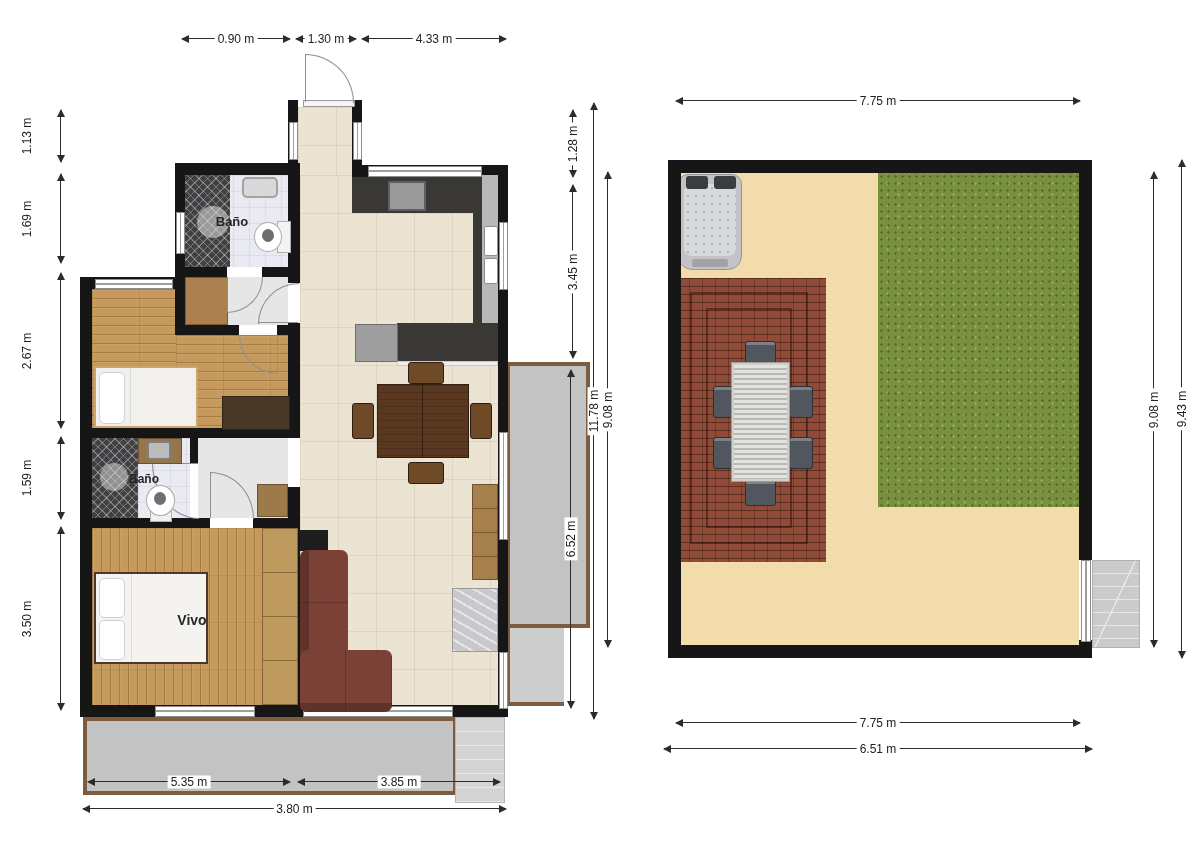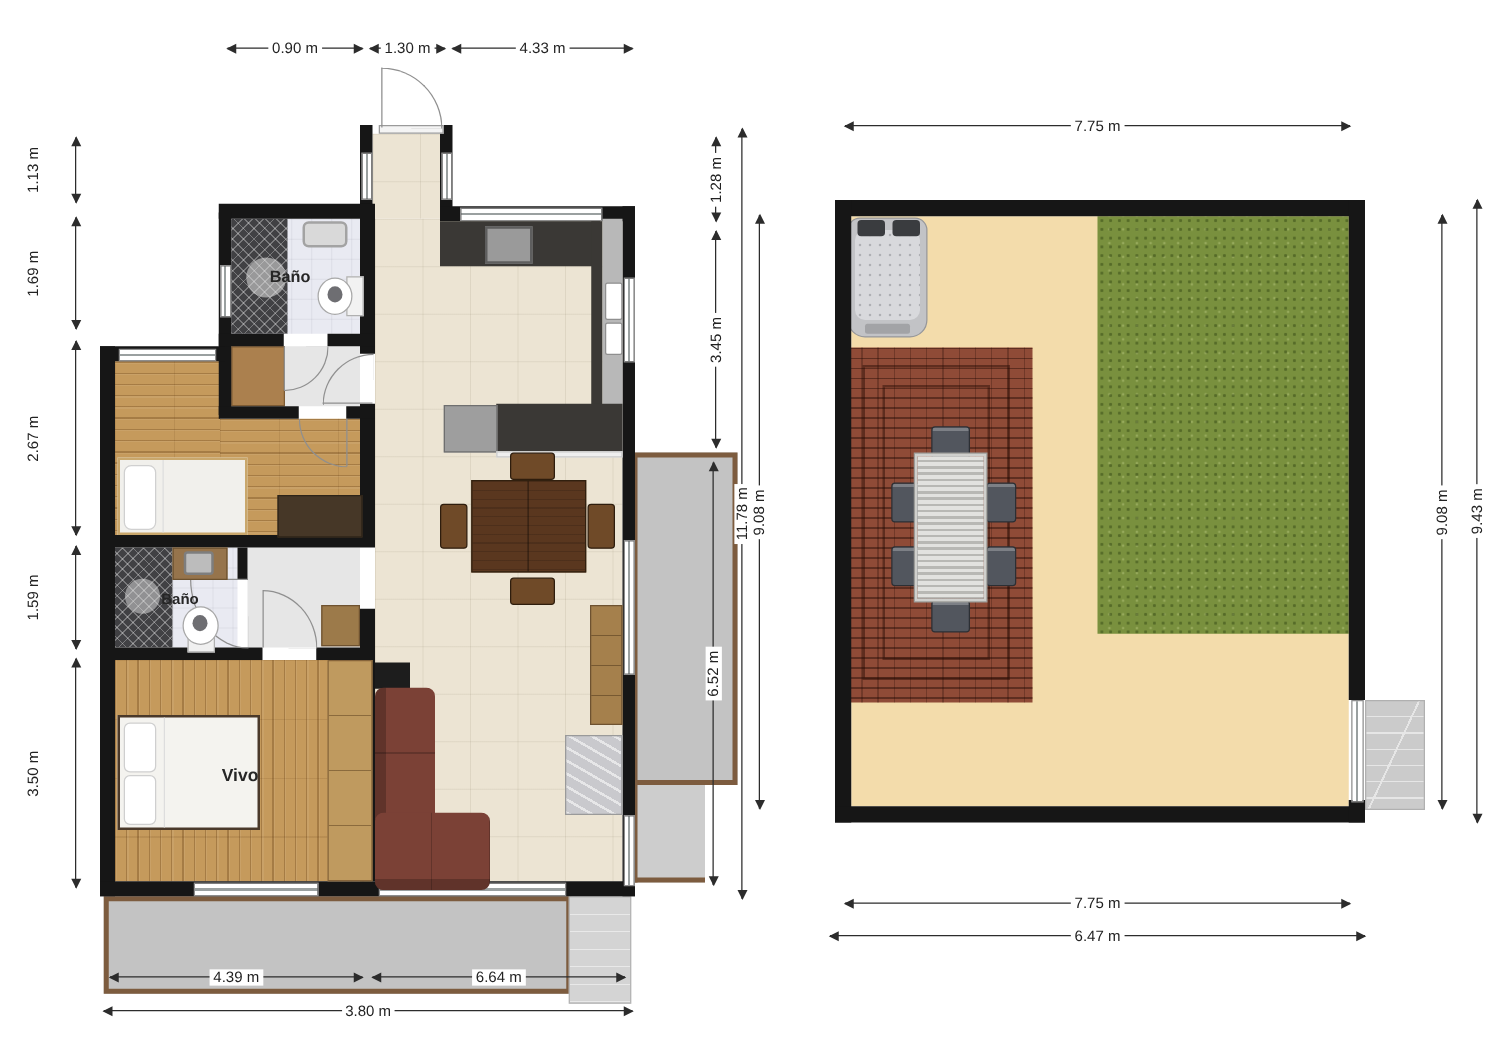--- a/index.html
+++ b/index.html
@@ -224,24 +224,24 @@
         <span class="dim-label">6.52 m</span>
       </div>
     <div class="dimv" style="left:593px;top:103px;height:616px;">
         <span class="dim-label">11.78 m</span>
       </div>
     <div class="dimv" style="left:607px;top:172px;height:475px;">
         <span class="dim-label">9.08 m</span>
       </div>
 
     <div class="dimh" style="left:88px;top:781px;width:202px;">
-        <span class="dim-label">4.39 m</span>
+        <span class="dim-label">5.35 m</span>
       </div>
     <div class="dimh" style="left:298px;top:781px;width:202px;">
-        <span class="dim-label">6.64 m</span>
+        <span class="dim-label">3.85 m</span>
       </div>
     <div class="dimh" style="left:83px;top:808px;width:423px;">
         <span class="dim-label">3.80 m</span>
       </div>
   </div>
 
   <div class="abs" style="left:660px;top:0;width:540px;height:849px;">
 
     <div class="abs" style="left:21px;top:173px;width:398px;height:472px;background:#f3dcab;"></div>
     <div class="abs grass" style="left:218px;top:173px;width:201px;height:334px;"></div>
@@ -280,17 +280,17 @@
     <div class="dimv" style="left:493px;top:172px;height:475px;">
         <span class="dim-label">9.08 m</span>
       </div>
     <div class="dimv" style="left:521px;top:160px;height:498px;">
         <span class="dim-label">9.43 m</span>
       </div>
     <div class="dimh" style="left:16px;top:722px;width:404px;">
         <span class="dim-label">7.75 m</span>
       </div>
     <div class="dimh" style="left:4px;top:748px;width:428px;">
-        <span class="dim-label">6.47 m</span>
+        <span class="dim-label">6.51 m</span>
       </div>
   </div>
 
 </div>
 
 </body></html>

